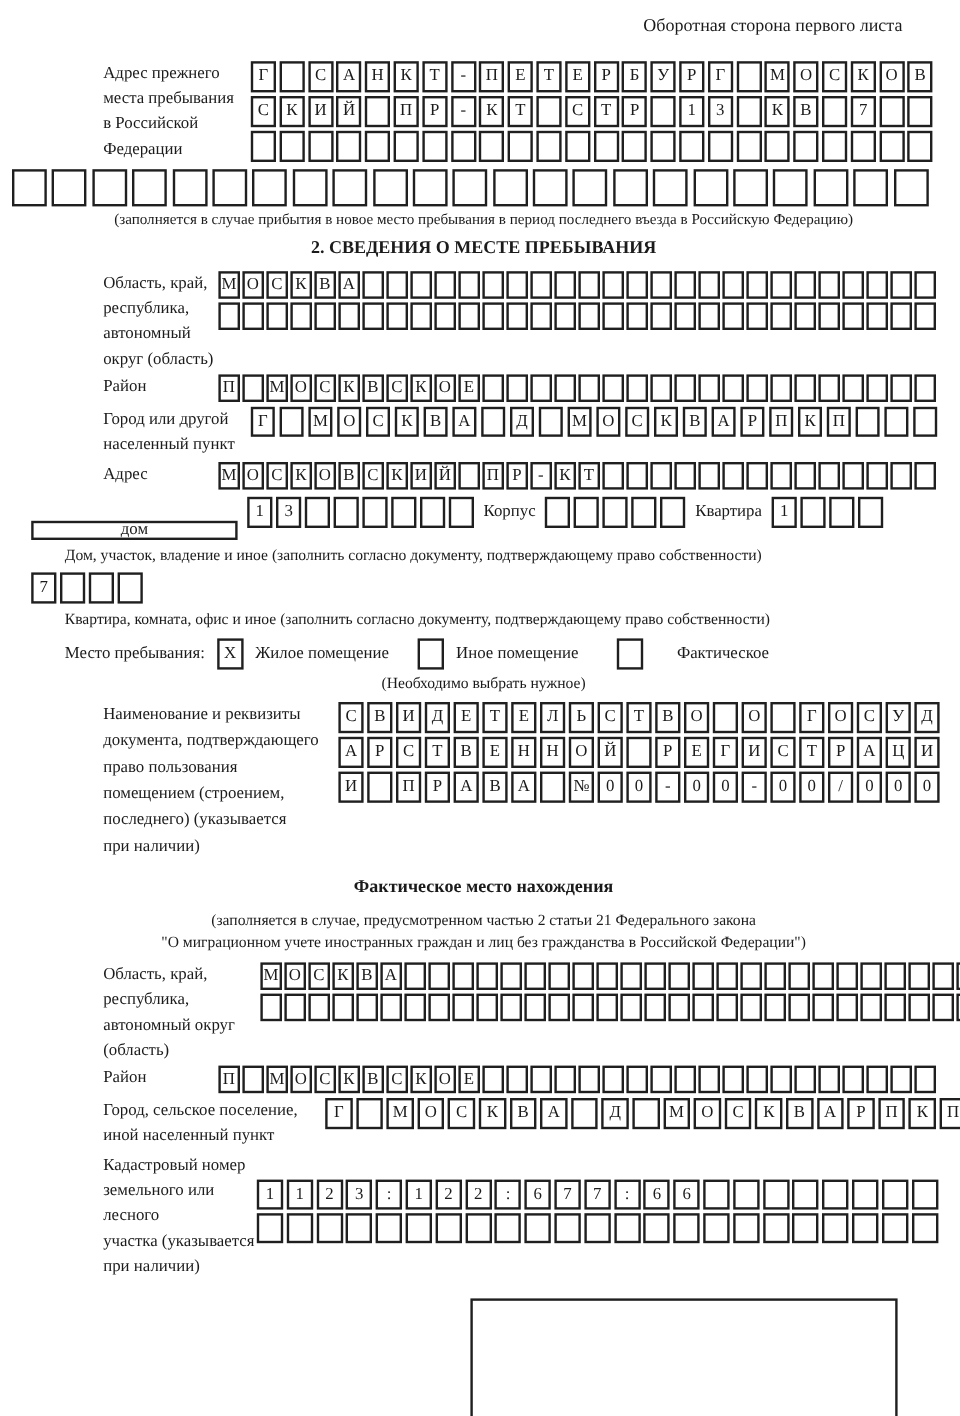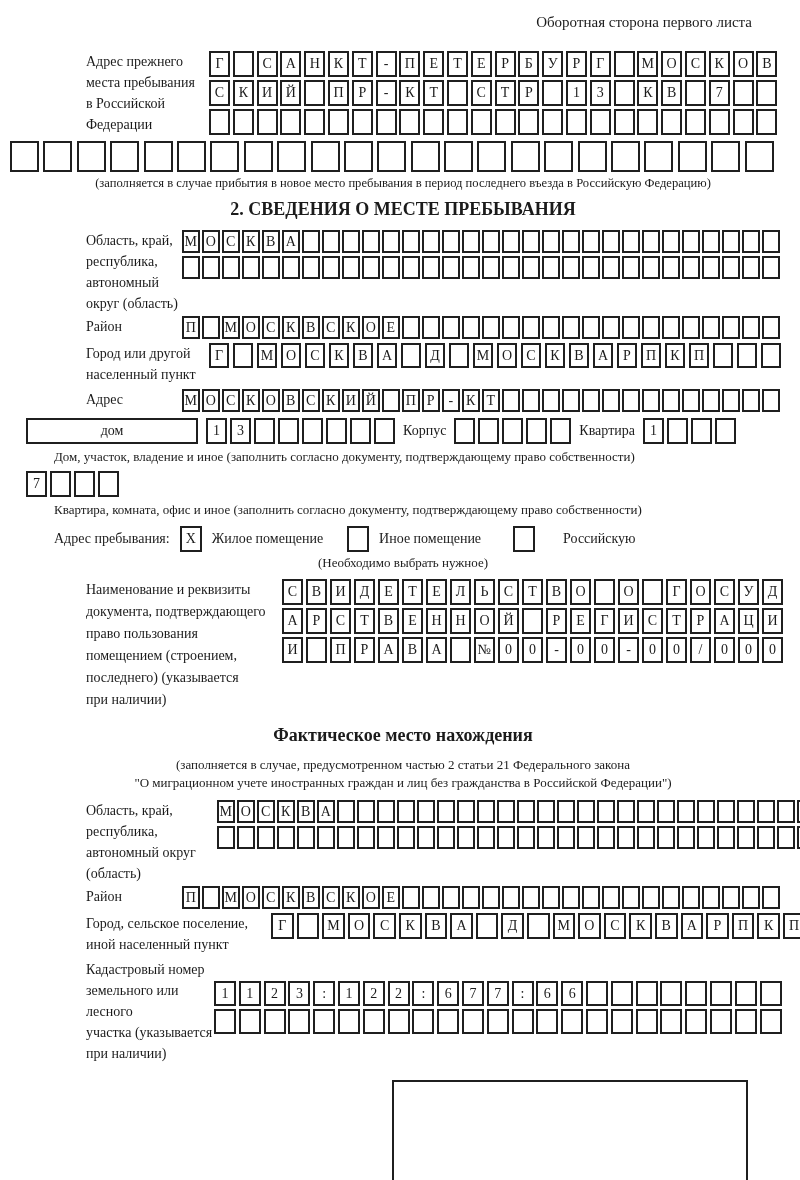--- a/index.html
+++ b/index.html
@@ -27,24 +27,24 @@
   .sm{column-gap:2.5px;}  .sm .cell{width:17.5px;height:23px;}
   .lg{column-gap:4.4px;}  .lg .cell{width:29px;height:31px;font-size:15px;}
   .city24{column-gap:4px;}   .city24 .cell{width:20px;height:25px;}
   .doc21{column-gap:3px;}    .doc21 .cell{width:21px;height:26px;}
   .city22{column-gap:3px;}   .city22 .cell{width:22.6px;height:26px;}
   .cad23{column-gap:2.8px;}  .cad23 .cell{width:22px;height:25px;}
   .hr{column-gap:3px;} .hr .cell{width:21px;height:26px;}
   .fullrow{margin:6px 0 4px -44px;}
   .note{font-size:12.6px;text-align:center;margin:4px 0 6px 0;}
   .center{text-align:center;}
-  .title{font-size:18px;font-weight:bold;margin:8px 0 10px 0;}
+  .title{font-size:15px;font-weight:bold;margin:8px 0 10px 0;}
   .widebox{
-    box-sizing:border-box;border:2px solid #1f1f1f;height:26px;
-    display:flex;align-items:center;justify-content:center;font-size:14px;flex:0 0 auto;
+    box-sizing:border-box;border:2px solid #1f1f1f;height:16px;
+    display:flex;align-items:center;justify-content:center;font-size:14px;flex:0 0 auto;margin-top:20px;
   }
   .inline-label{font-size:14px;line-height:26px;white-space:nowrap;text-align:right;}
   .caption{font-size:13px;margin:5px 0 6px 0;}
   .check-row{display:flex;align-items:center;column-gap:10px;font-size:14px;margin-top:8px;}
   .check-cell{box-sizing:border-box;border:2px solid #1f1f1f;width:22px;height:26px;
     display:flex;align-items:center;justify-content:center;font-size:14px;flex:0 0 auto;}
   .stamp-wrap{margin:16px 0 0 338px;width:364px;}
   .stamp-box{box-sizing:border-box;border:2px solid #1f1f1f;width:356px;height:174px;}
   .mt2{margin-top:2px;} .mt4{margin-top:4px;} .mt6{margin-top:6px;}
 </style>
@@ -386,27 +386,27 @@
     <div class="boxes hr">
         <span class="cell">7</span>
         <span class="cell"></span>
         <span class="cell"></span>
         <span class="cell"></span>
       </div>
   </div>
   <div class="caption">Квартира, комната, офис и иное (заполнить согласно документу, подтверждающему право собственности)</div>
 
   <div class="check-row">
-    <span>Адрес пребывания:</span>
+    <span>Место пребывания:</span>
     <span class="check-cell">X</span>
     <span>Жилое помещение</span>
     <span class="check-cell" style="margin-left:14px;"></span>
     <span>Иное помещение</span>
     <span class="check-cell" style="margin-left:22px;"></span>
-    <span style="margin-left:18px;">Российскую</span>
+    <span style="margin-left:18px;">Фактическое</span>
   </div>
   <div class="center" style="font-size:13px;margin:3px 0 8px 0;">(Необходимо выбрать нужное)</div>
 
   <div class="row">
     <div class="label w126" style="width:196px;line-height:22px;">
         <div>Наименование и реквизиты</div>
         <div>документа, подтверждающего</div>
         <div>право пользования</div>
         <div>помещением (строением,</div>
         <div>последнего) (указывается</div>

